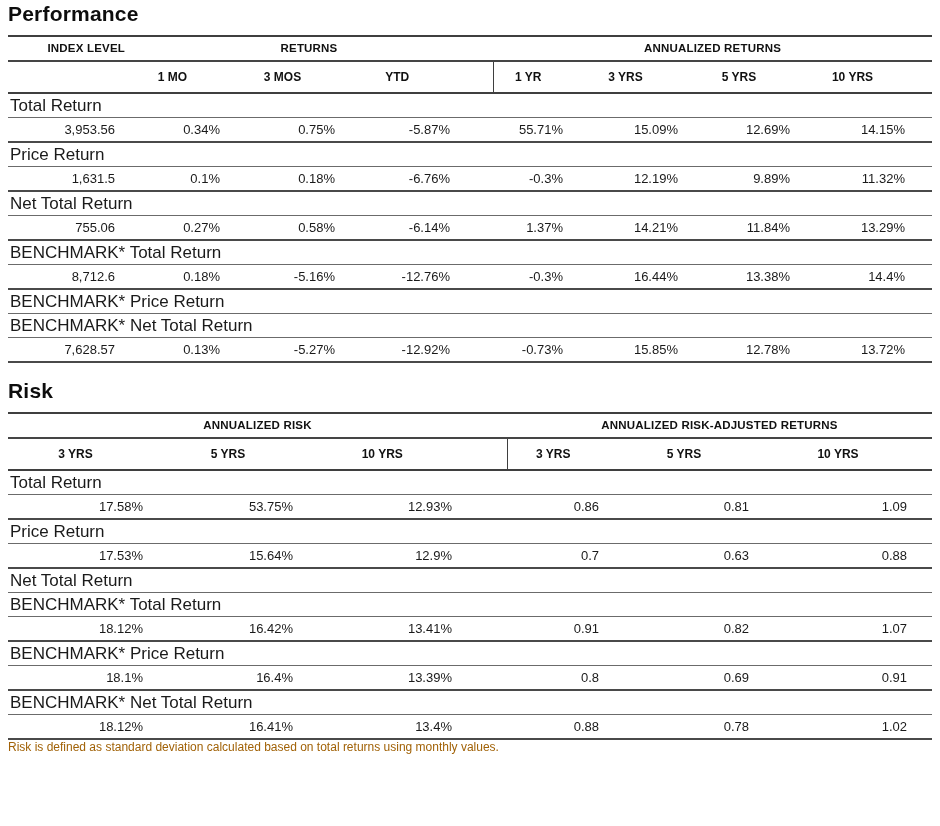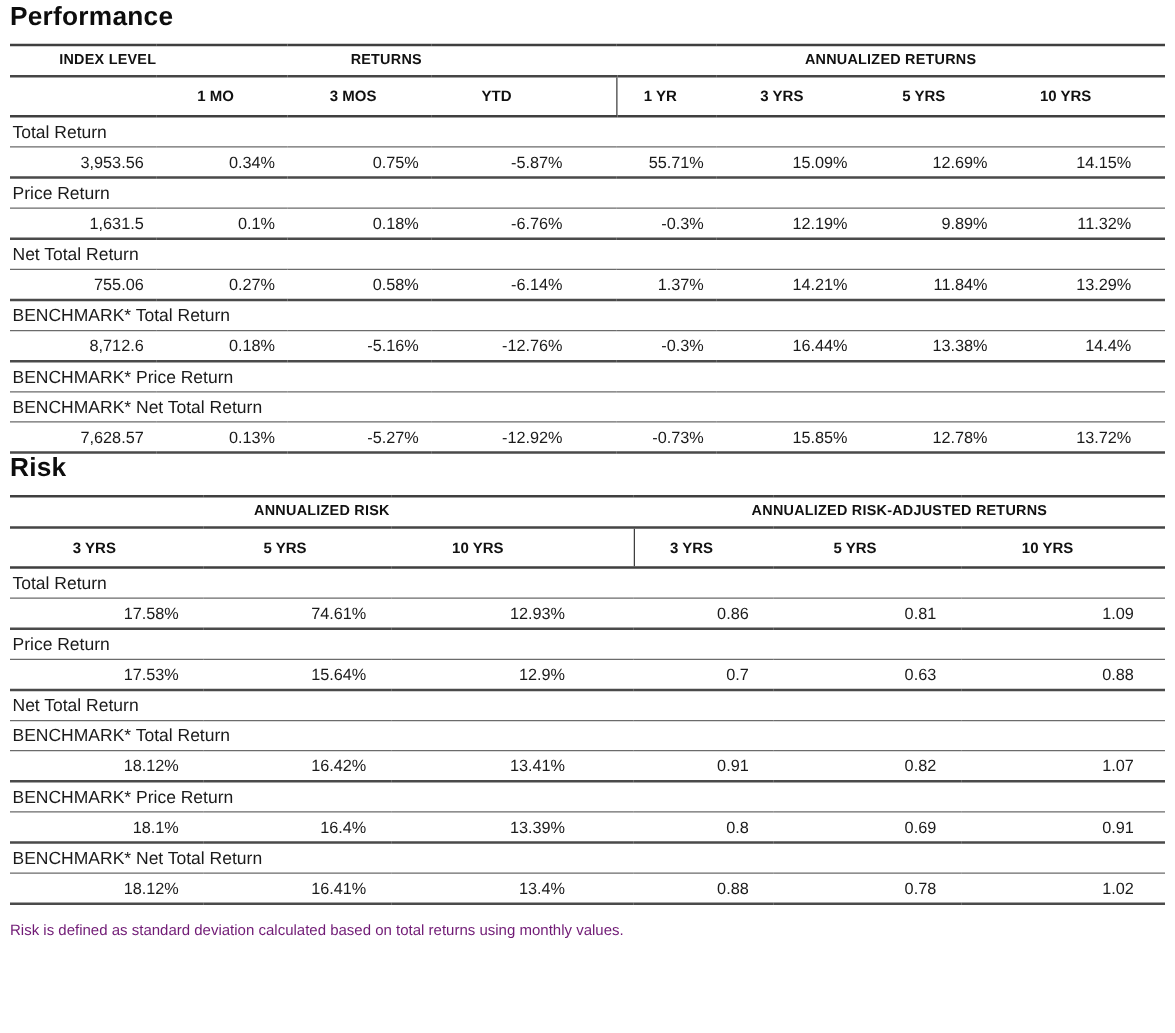--- a/index.html
+++ b/index.html
@@ -8,21 +8,21 @@
     box-sizing: border-box;
     padding: 2px 8px 0 8px;
     font-family: "Liberation Sans", "DejaVu Sans", sans-serif;
     color: #1a1a1a;
     -webkit-font-smoothing: antialiased;
   }
   h1.section-title {
     font-size: 21px; font-weight: 700; color: #0d0d0d;
     margin: 0 0 9px 0; letter-spacing: 0.2px;
   }
-  h1.section-title.risk { }
+  h1.section-title.risk { margin-top: 16px; }
 
   table {
     border-collapse: collapse;
     table-layout: fixed;
     width: 924px;
     border-top: 2px solid #3f3f3f;
   }
   th, td { line-height: 15px; overflow: hidden; white-space: nowrap; }
 
   .group-row th {
@@ -34,21 +34,21 @@
   .group-row th.first { text-align: right; padding-left: 2px; }
 
   .sub-row th {
     font-size: 12px; font-weight: 700; color: #111;
     text-align: center;
     padding: 8px 10px 7px 0;
     border-bottom: 2px solid #3f3f3f;
   }
 
   .label-row td {
-    font-size: 14px; text-align: left;
+    font-size: 17px; text-align: left;
     padding: 4px 0 4px 2px;
     border-bottom: 1px solid #6b6b6b;
   }
   .value-row td {
     font-size: 13px; text-align: right;
     padding: 4px 10px 4px 0;
     border-bottom: 2px solid #4a4a4a;
   }
 
   .vdiv { border-left: 1px solid #3f3f3f; }
@@ -56,22 +56,21 @@
   
   .perf .sub-row th:nth-child(4), .perf .value-row td:nth-child(4) { padding-right: 43px; }
   .perf .sub-row th:nth-child(8), .perf .value-row td:nth-child(8) { padding-right: 27px; }
 
   
   .riskt .sub-row th, .riskt .value-row td { padding-right: 20px; }
   .riskt .sub-row th:nth-child(3), .riskt .value-row td:nth-child(3) { padding-right: 55px; }
   .riskt .sub-row th:nth-child(6), .riskt .value-row td:nth-child(6) { padding-right: 25px; }
 
   .footnote {
-    font-size: 12px; color: #701a75;
-    margin-top: 13px;
+    font-size: 12px; color: #a16207;
     white-space: pre-wrap;
   }
 </style>
 </head>
 <body>
 
 <h1 class="section-title">Performance</h1>
 
 <table class="perf">
   <colgroup>
@@ -200,21 +199,21 @@
     <th class="vdiv">3 YRS</th>
     <th>5 YRS</th>
     <th>10 YRS</th>
   </tr>
 
   <tr class="label-row">
     <td colspan="6">Total Return</td>
   </tr>
   <tr class="value-row">
     <td>17.58%</td>
-    <td>74.61%</td>
+    <td>53.75%</td>
     <td>12.93%</td>
     <td>0.86</td>
     <td>0.81</td>
     <td>1.09</td>
   </tr>
 
   <tr class="label-row">
     <td colspan="6">Price Return</td>
   </tr>
   <tr class="value-row">

